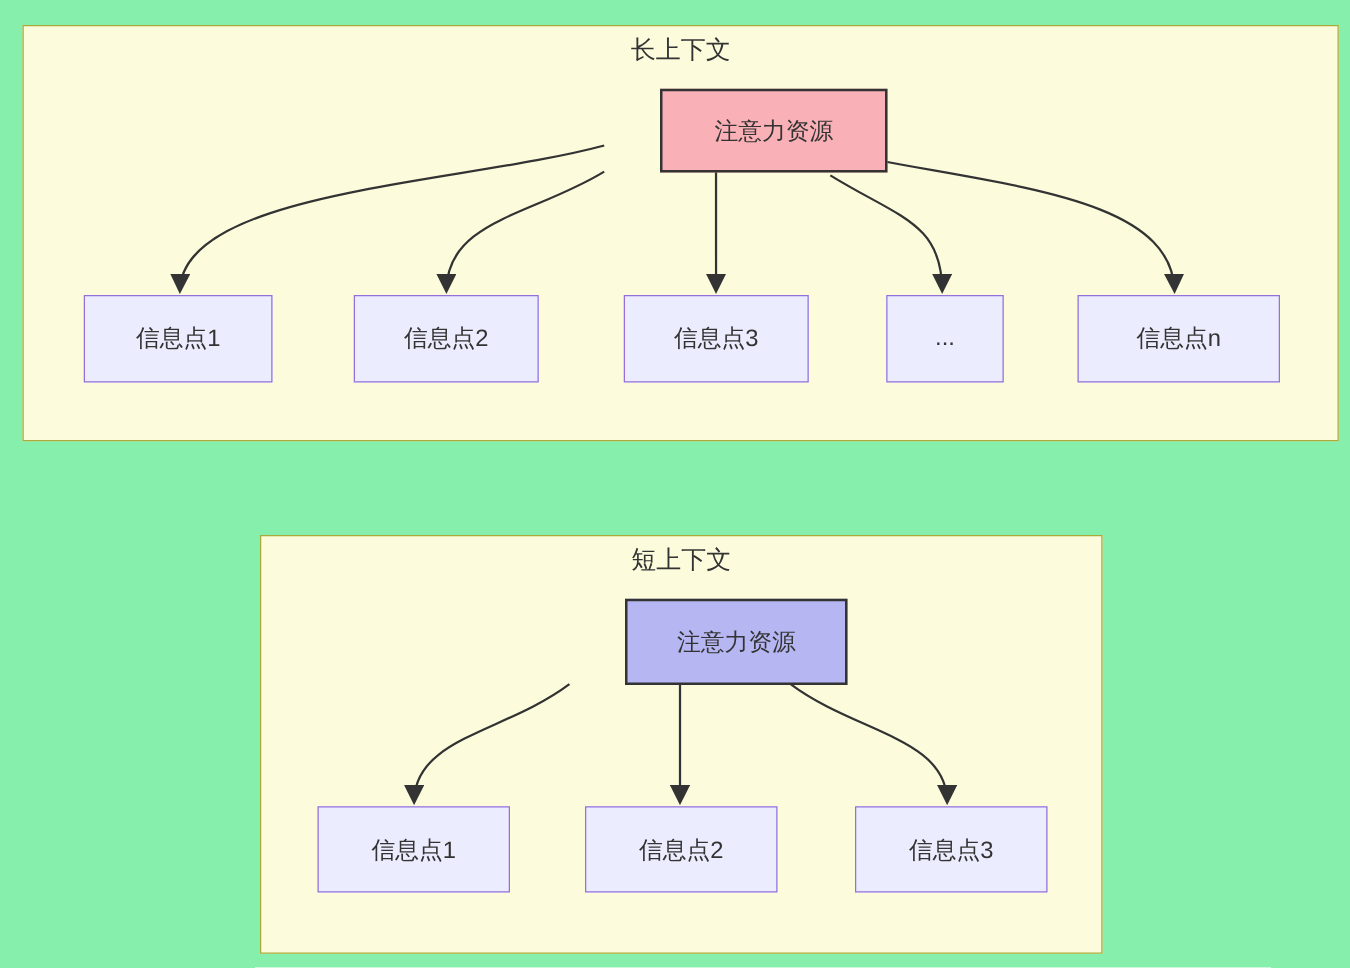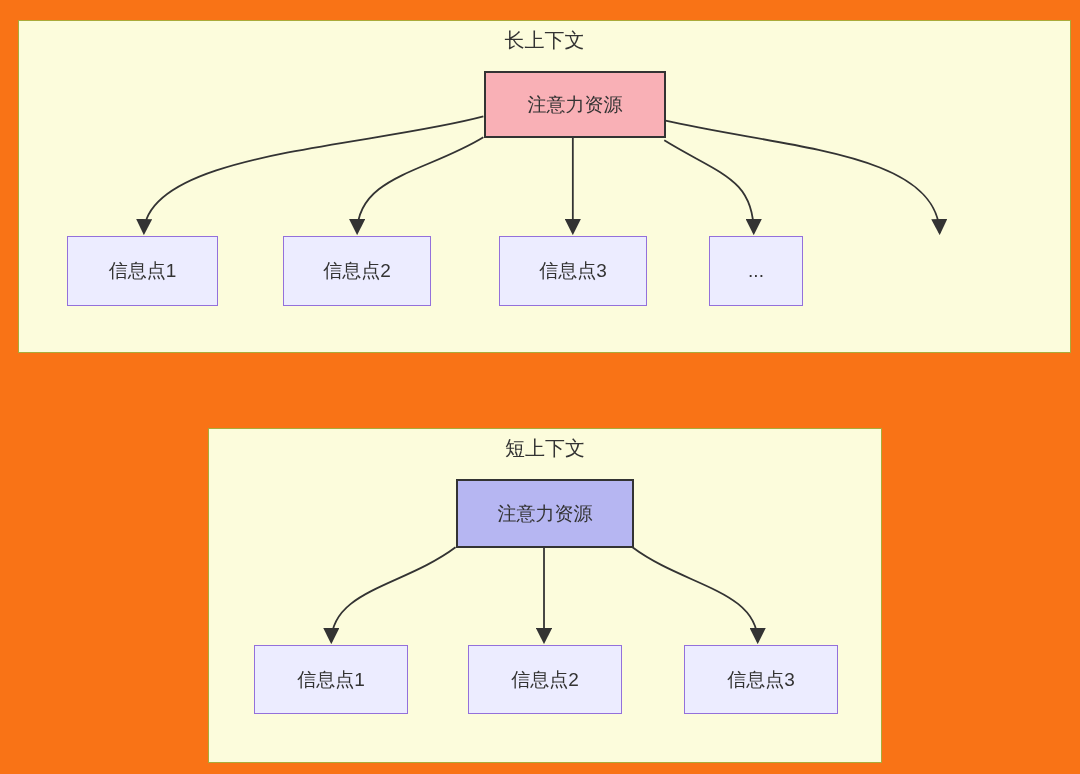--- a/index.html
+++ b/index.html
@@ -5,21 +5,21 @@
   html, body {
     margin: 0;
     padding: 0;
     background: #ffffff;
     font-family: "Liberation Sans", "DejaVu Sans", sans-serif;
   }
   .canvas {
     position: relative;
     width: 1080px;
     height: 774px;
-    background: #f97316;
+    background: #86efac;
     overflow: hidden;
     color: var(--text, #333333);
   }
   .panel {
     position: absolute;
     box-sizing: border-box;
     background: var(--panel_fill, #FCFCDC);
     border: 1px solid var(--panel_border, #AAAA3A);
   }
   .panel-long {
@@ -45,20 +45,21 @@
     display: flex;
     align-items: center;
     justify-content: center;
     font-size: 19px;
     color: var(--text, #333333);
     text-align: center;
   }
   .node.attention {
     border: 2px solid var(--attention_border, #333333);
     z-index: 2;
+    margin-left: 44px;
   }
   .node.attention-long { background: var(--attention_long_fill, #F9B0B6); }
   .node.attention-short { background: var(--attention_short_fill, #B6B6F2); }
   .node.info {
     background: var(--info_fill, #ECECFF);
     border: 1.5px solid var(--info_border, #9370DB);
     z-index: 2;
   }
   svg.arrows {
     position: absolute;
@@ -92,20 +93,21 @@
       <path class="edge" d="M 647 120 C 702 154, 737 158, 737 213" marker-end="url(#ah-long)"></path>
       <path class="edge" d="M 647 100 C 770 128, 922 132, 924 213" marker-end="url(#ah-long)"></path>
     </svg>
 
     <div class="node attention attention-long" style="left:465px; top:50px; width:182px; height:67px;">注意力资源</div>
 
     <div class="node info" style="left:48px; top:215px; width:151px; height:70px;">信息点1</div>
     <div class="node info" style="left:264px; top:215px; width:148px; height:70px;">信息点2</div>
     <div class="node info" style="left:480px; top:215px; width:148px; height:70px;">信息点3</div>
     <div class="node info" style="left:690px; top:215px; width:94px; height:70px;">...</div>
+    <div class="node info" style="left:843px; top:215px; width:162px; height:70px;">信息点n</div>
   </section>
 
   <section class="panel panel-short">
     <div class="panel-title">短上下文</div>
 
     <svg class="arrows" viewBox="0 0 674 335">
       <defs>
         <marker id="ah-short" viewBox="0 0 10 10" refX="8.5" refY="5" markerWidth="9" markerHeight="9" orient="auto-start-reverse">
           <path d="M0 0 L10 5 L0 10 z" fill="#333333"></path>
         </marker>

